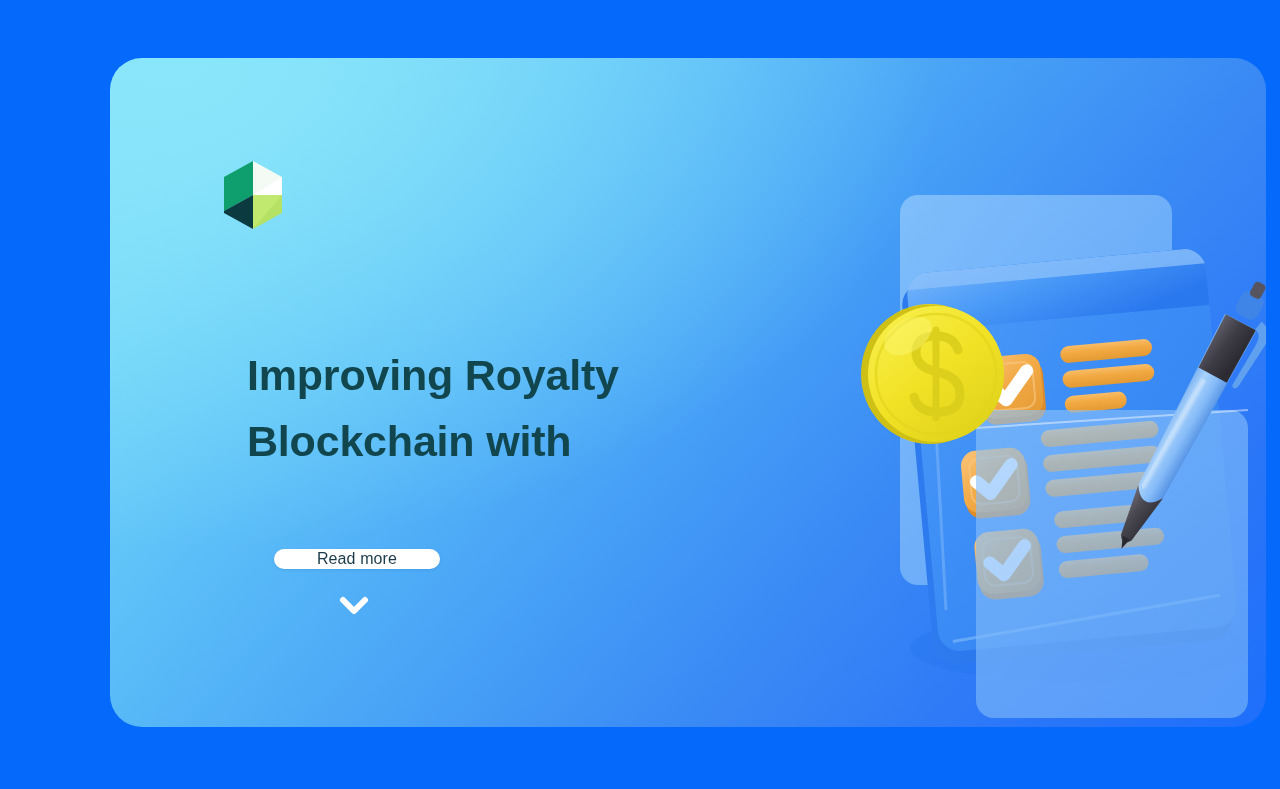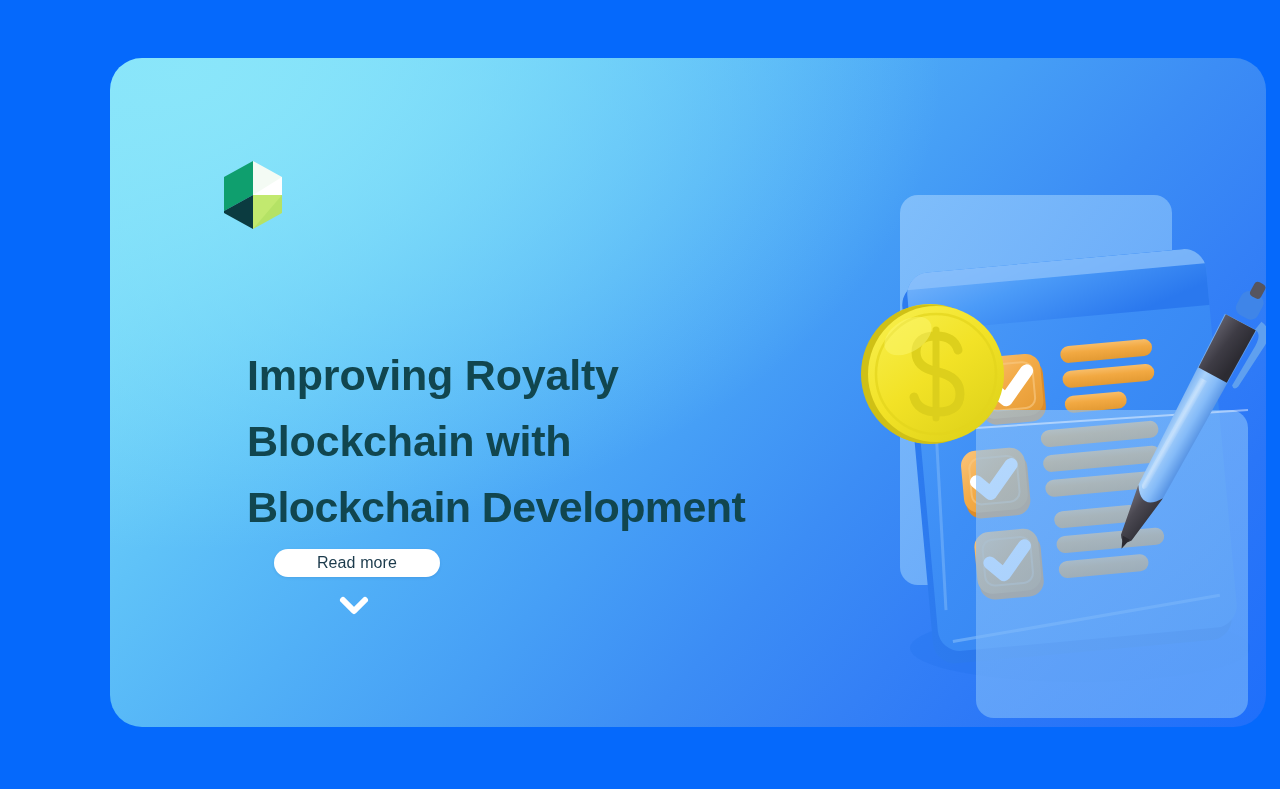--- a/index.html
+++ b/index.html
@@ -56,21 +56,21 @@
     font-weight:700;
     line-height:66px;
     letter-spacing:-0.2px;
   }
   .headline .ln { display:block; white-space:nowrap; }
   .headline .ln3 { letter-spacing:-0.6px; }
 
   .read-more {
     position:absolute;
     left:164px; top:491px;
-    width:166px; height:28px;
+    width:166px; height:20px;
     border-radius:18px;
     background:#ffffff;
     border:none;
     color:#1b3a4b;
     font-size:16px;
     font-family:"Liberation Sans", sans-serif;
     letter-spacing:0.1px;
     cursor:pointer;
     display:flex; align-items:center; justify-content:center;
     box-shadow:0 1px 3px rgba(10,60,120,0.12);
@@ -285,21 +285,20 @@
         <polygon points="35,36 64,36 64,54 35,70" fill="#b5e265"></polygon>
 
         <polygon points="35,36 64,18 64,36" fill="#ffffff"></polygon>
         <polygon points="35,36 64,36 35,70" fill="#c2e96f"></polygon>
       </svg>
     </div>
 
     <h1 class="headline">
       <span class="ln ln1">Improving Royalty</span>
       <span class="ln ln2">Blockchain with</span>
-      <span class="ln ln3">Blockchain Development</span>
     </h1>
 
     <button class="read-more">Read more</button>
 
     <div class="chevron">
       <svg viewBox="0 0 32 24" xmlns="http://www.w3.org/2000/svg">
         <path d="M5 6 L16 17 L27 6" fill="none" stroke="#ffffff" stroke-width="6" stroke-linecap="round" stroke-linejoin="round"></path>
       </svg>
     </div>
 

